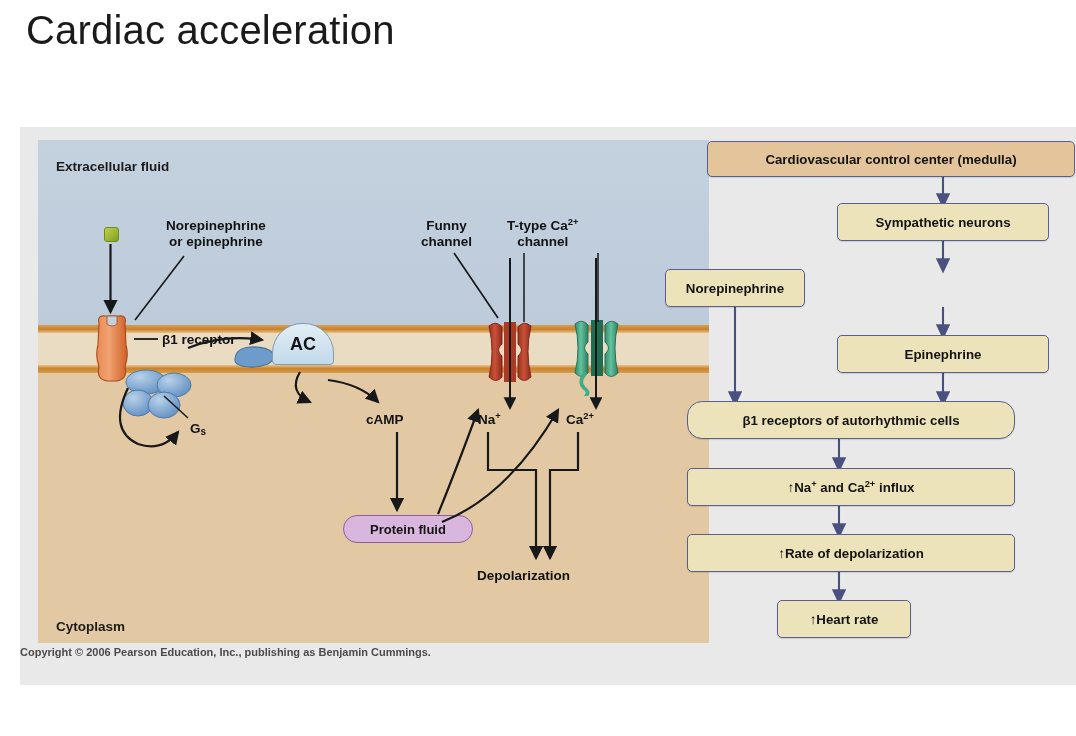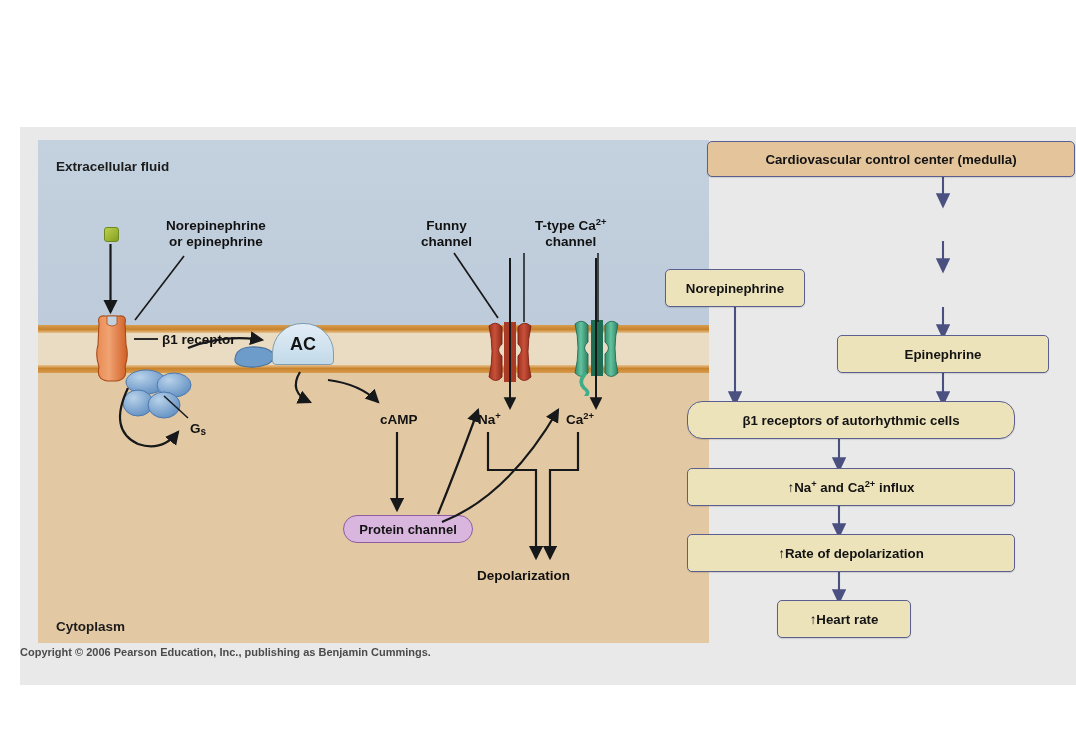--- a/index.html
+++ b/index.html
@@ -85,28 +85,28 @@
     font-size: 13.5px;
     font-weight: bold;
     color: #111;
     line-height: 1.22;
     white-space: nowrap;
   }
   .diagram-label.ctr { text-align: center; }
 
   
   #lbl-gs   { left: 152px; top: 281px; }
-  #lbl-camp { left: 342px; top: 272px; }
+  #lbl-camp { left: 328px; top: 272px; }
   #lbl-na   { left: 440px; top: 272px; }
   #lbl-ca   { left: 528px; top: 272px; }
   #lbl-depol{ left: 439px; top: 428px; }
   #lbl-b1rec{ left: 124px; top: 192px; }
   #lbl-ne   { left: 128px; top: 78px; }
   #lbl-funny{ left: 383px; top: 78px; }
-  #lbl-ttype{ left: 469px; top: 78px; margin-left: 28px; }
+  #lbl-ttype{ left: 469px; top: 78px; }
 
   
   #protein-kinase {
     position: absolute;
     left: 305px; top: 375px;
     width: 130px; height: 28px;
     border-radius: 14px;
     background: #d9b6de;
     border: 1.6px solid #8f5ca0;
     box-sizing: border-box;
@@ -188,20 +188,21 @@
     white-space: nowrap;
   }
   sup { font-size: 0.7em; vertical-align: super; line-height: 0; }
   .sub { font-size: 0.74em; vertical-align: -0.22em; line-height: 0; }
 </style>
 </head>
 <body>
 
 <div id="slide">
 
+  <div id="slide-title">Cardiac acceleration</div>
 
   <div id="figure">
 
     <div id="cell-panel">
 
       <div id="ecf-region"></div>
       <div id="membrane-outer-top"></div>
       <div id="membrane-core"></div>
       <div id="membrane-outer-bot"></div>
       <div id="cyto-region"></div>
@@ -263,21 +264,21 @@
           </linearGradient>
         </defs>
         <path d="M3 6 Q10 0 16 7 L16 24 Q9 30 16 36 L16 55 Q10 62 3 55 Q9 30 3 6 Z" fill="url(#tcG)" stroke="#236b52" stroke-width="0.9"></path>
         <path d="M46 6 Q39 0 33 7 L33 24 Q40 30 33 36 L33 55 Q39 62 46 55 Q40 30 46 6 Z" fill="url(#tcG)" stroke="#236b52" stroke-width="0.9"></path>
         <rect x="19" y="2" width="12" height="56" fill="#1f6d52"></rect>
         <path d="M13 56 Q6 64 12 70 Q18 74 14 78" fill="none" stroke="#3fae88" stroke-width="3.6" stroke-linecap="round"></path>
       </svg>
 
       <div id="ligand"></div>
 
-      <div id="protein-kinase">Protein channel</div>
+      <div id="protein-kinase">Protein fluid</div>
 
       <div class="diagram-label ctr" id="lbl-ne">
         <div>Norepinephrine</div>
         <div>or epinephrine</div>
       </div>
 
       <div class="diagram-label ctr" id="lbl-funny">
         <div>Funny</div>
         <div>channel</div>
       </div>
@@ -373,20 +374,21 @@
           <line x1="174" y1="312" x2="174" y2="340" marker-end="url(#ahBlue)"></line>
 
           <line x1="174" y1="379" x2="174" y2="406" marker-end="url(#ahBlue)"></line>
 
           <line x1="174" y1="445" x2="174" y2="472" marker-end="url(#ahBlue)"></line>
         </g>
       </svg>
 
       <div class="flow-box tan" style="left:42px; top:14px; width:368px; height:36px;">Cardiovascular control center (medulla)</div>
 
+      <div class="flow-box" style="left:172px; top:76px; width:212px; height:38px;">Sympathetic neurons</div>
 
       <div class="flow-box" style="left:0px; top:142px; width:140px; height:38px;">Norepinephrine</div>
 
 
       <div class="flow-box" style="left:172px; top:208px; width:212px; height:38px;">Epinephrine</div>
 
       <div class="flow-box" style="left:22px; top:274px; width:328px; height:38px;border-radius:15px;">β1 receptors of autorhythmic cells</div>
 
       <div class="flow-box" style="left:22px; top:341px; width:328px; height:38px;">
         <span>↑ </span>

